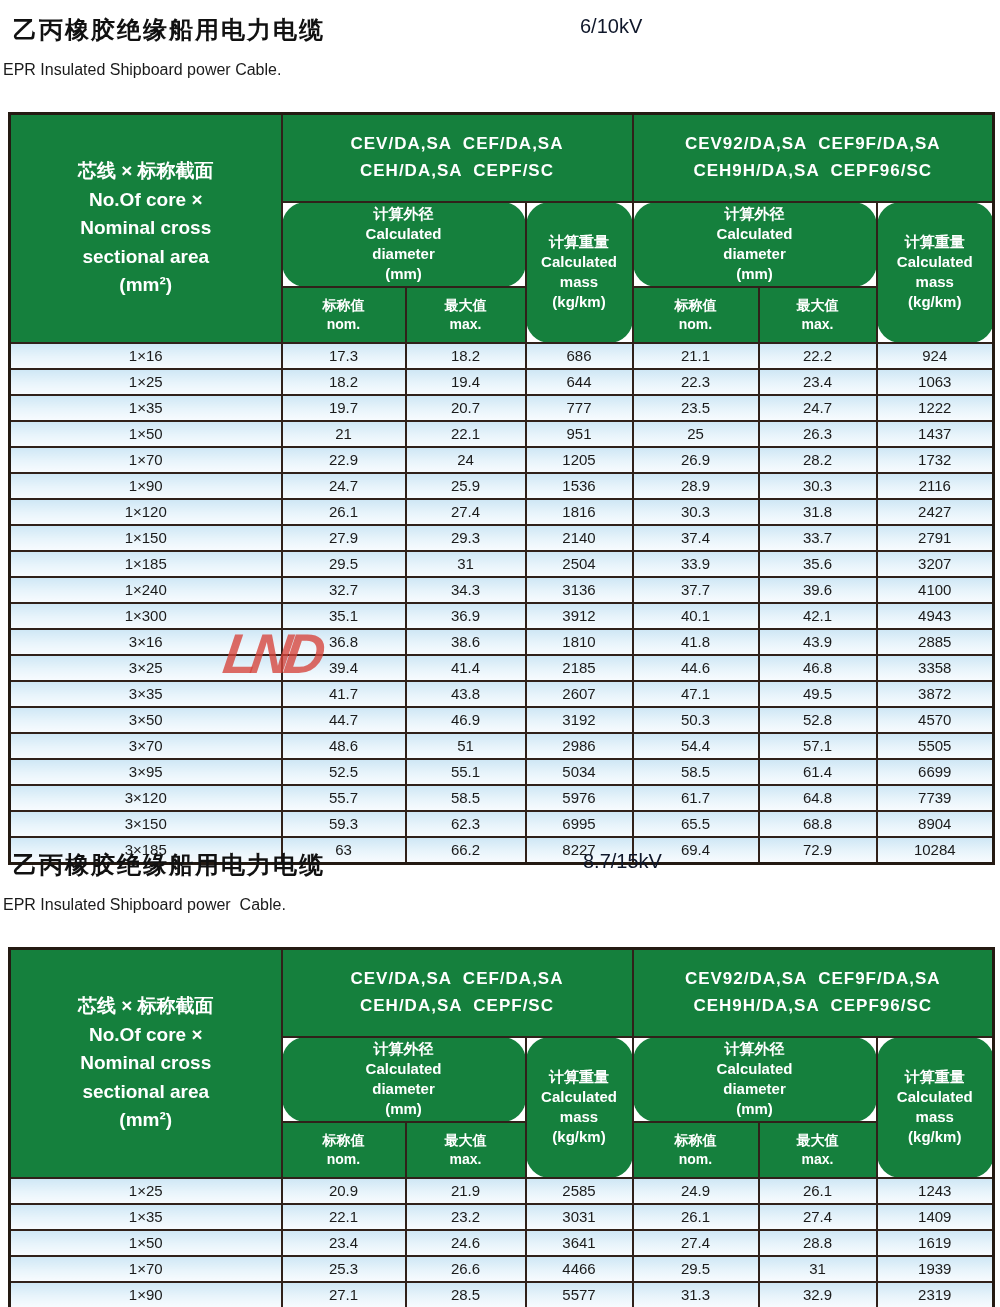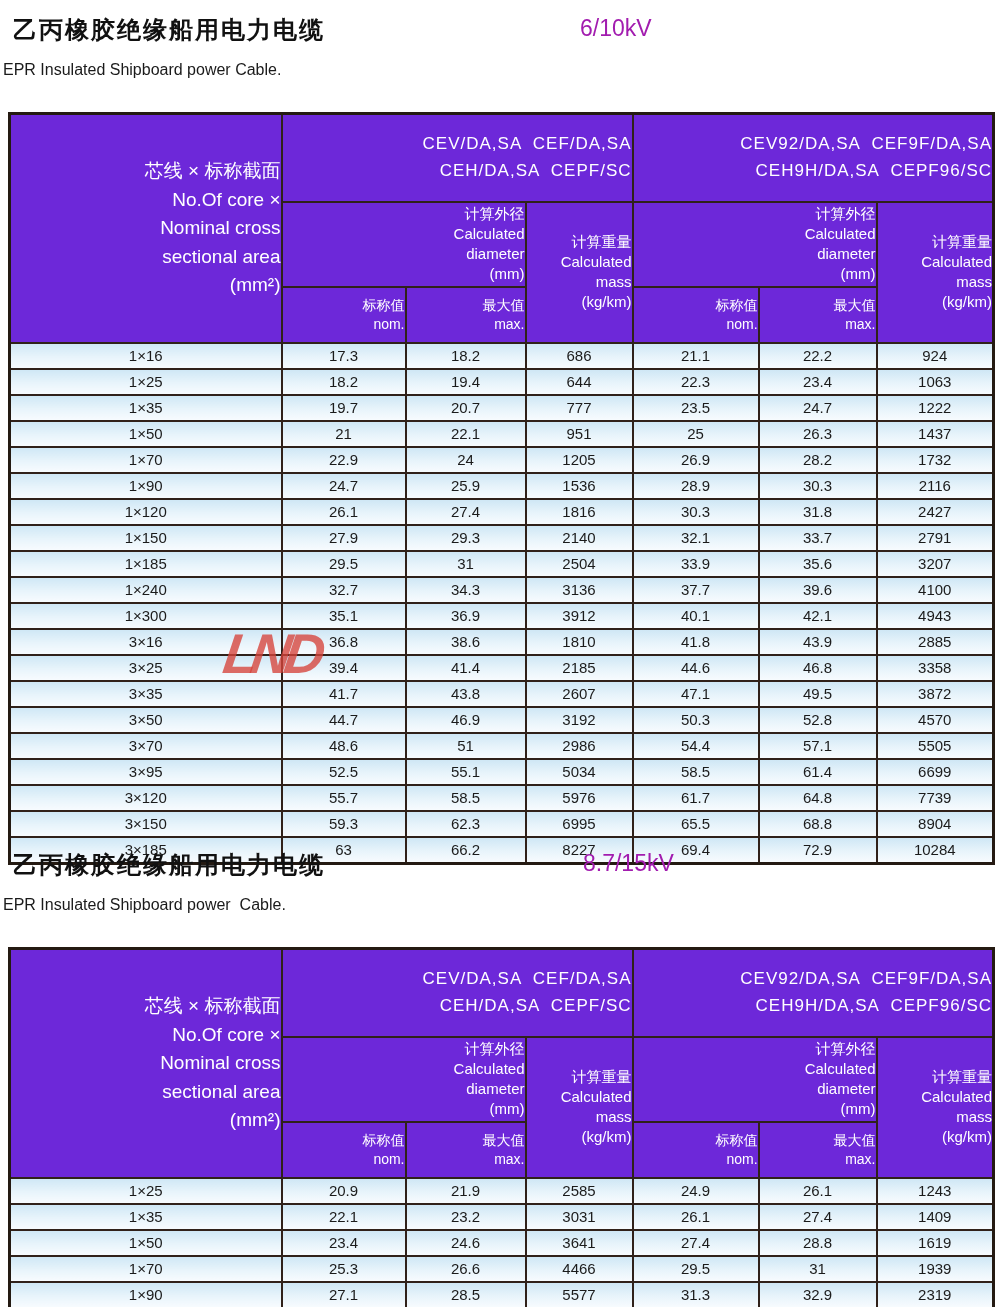--- a/index.html
+++ b/index.html
@@ -5,37 +5,37 @@
   html,body { margin:0; padding:0; background:#ffffff; }
   .page {
     position:relative; width:1000px; height:1307px; background:#ffffff;
     font-family:"Liberation Sans","DejaVu Sans",sans-serif; overflow:hidden;padding-left:39px;
   }
   .title-zh {
     position:absolute; left:13px; font-size:24px; font-weight:bold; color:#111;
     letter-spacing:2px; white-space:pre;
   }
   .voltage {
-    position:absolute; font-size:23px; color:#a21caf; white-space:pre;
+    position:absolute; font-size:20px; color:#0f172a; white-space:pre;
   }
   .subtitle {
     position:absolute; left:3px; font-size:16px; color:#1a1a1a; white-space:pre;
   }
   table.spec {
     position:absolute; left:8px; width:984px; border-collapse:collapse; table-layout:fixed;
     border:3px solid #241a12;
   }
   table.spec th, table.spec td { border:2px solid #30211a; padding:0; }
   table.spec th {
-    background:#6d28d9; color:#ffffff; font-weight:normal;
-    white-space:pre; text-align:right; vertical-align:middle;
+    background:#15803d; color:#ffffff; font-weight:bold;
+    white-space:pre; text-align:center; vertical-align:middle;
   }
   th.group { font-size:17px; letter-spacing:1px; line-height:1.55; }
   th.core  { font-size:19px; line-height:1.5; }
-  th.sub   { font-size:15px; line-height:1.35; }
+  th.sub   { font-size:15px; line-height:1.35;border-radius:24px; }
   th.nm    { font-size:14px; line-height:1.35; }
   tr.hr1 { height:88px; }
   tr.hr2 { height:85px; }
   tr.hr3 { height:56px; }
   table.spec td {
     height:24px; text-align:center; vertical-align:middle;
     font-size:15px; color:#1b1b1b;
     background:linear-gradient(180deg,#cfe7f5 0%,#e8f4fb 55%,#f7fbfe 100%);
   }
   .watermark {
@@ -177,21 +177,21 @@
           <td>1816</td>
           <td>30.3</td>
           <td>31.8</td>
           <td>2427</td>
         </tr>
         <tr>
           <td>1×150</td>
           <td>27.9</td>
           <td>29.3</td>
           <td>2140</td>
-          <td>32.1</td>
+          <td>37.4</td>
           <td>33.7</td>
           <td>2791</td>
         </tr>
         <tr>
           <td>1×185</td>
           <td>29.5</td>
           <td>31</td>
           <td>2504</td>
           <td>33.9</td>
           <td>35.6</td>

